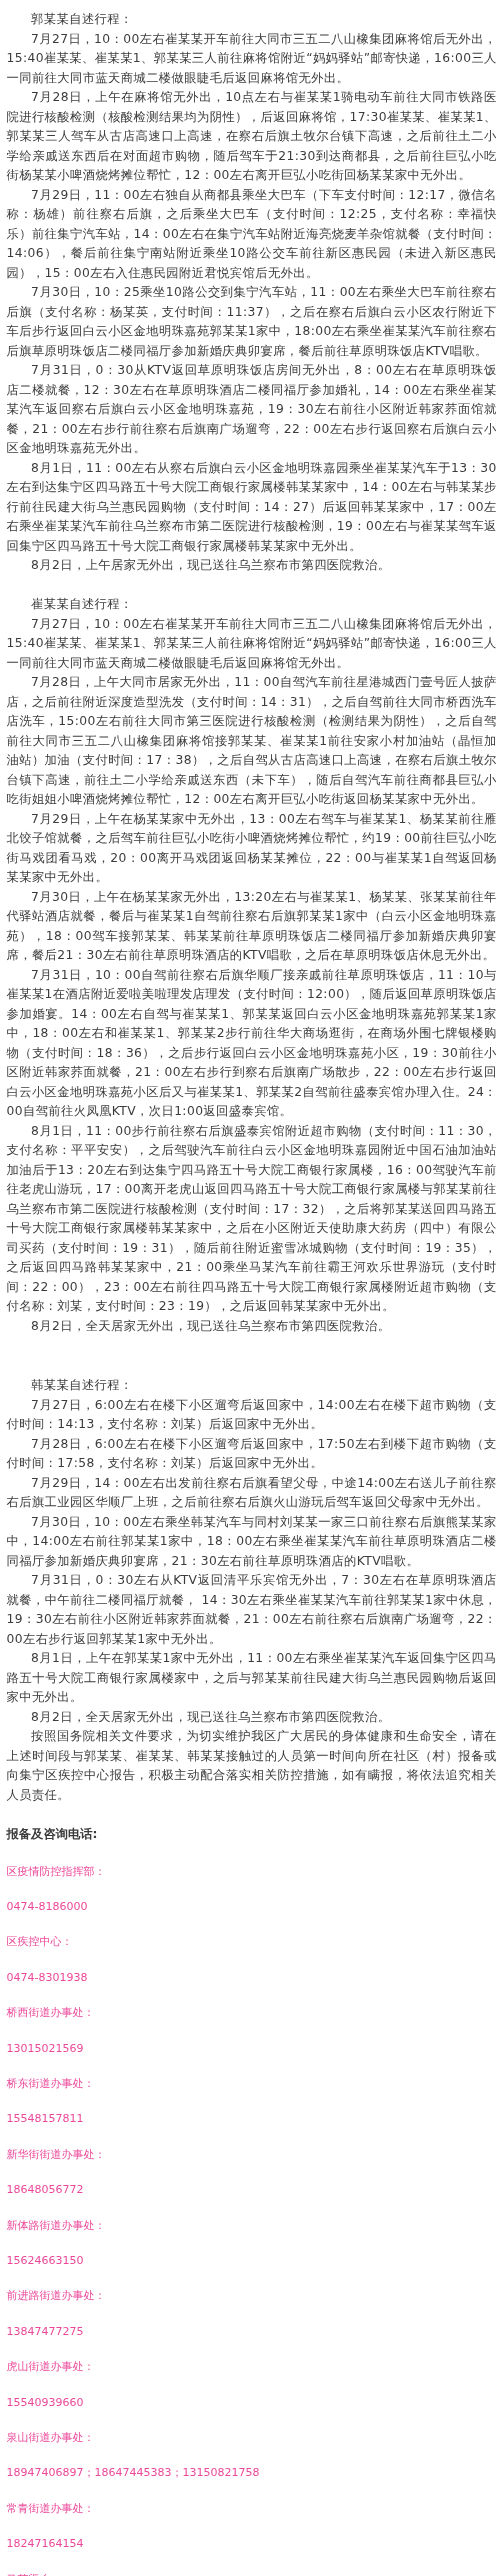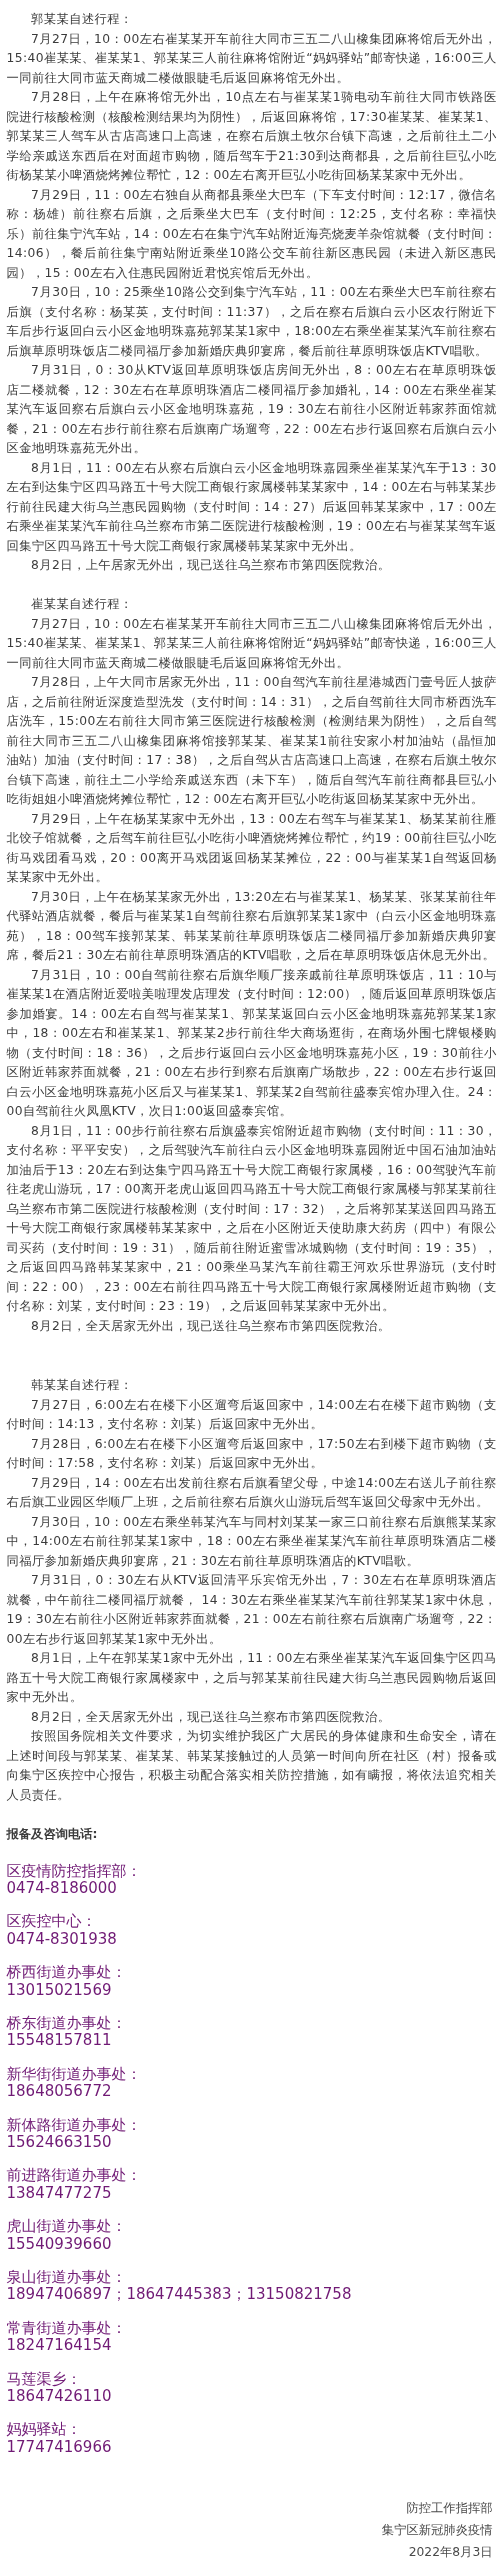--- a/index.html
+++ b/index.html
@@ -54,23 +54,24 @@
     font-weight: bold;
     line-height: 19.5px;
     margin: 0 0 18px 0;
   }
   .hotline-entry {
     margin: 0 0 16px 0;
   }
   .hotline-entry .label,
   .hotline-entry .number {
     display: block;
-    font-size: 15px;
+    font-size: 11px;
     line-height: 17.4px;
-    color: #701a75;
+    color: #ec4899;
+    margin-top: 18px;
   }
   
   .signature {
     margin-top: 41px;
     padding-right: 4.3px;
     padding-bottom: 2.9px;
     text-align: right;
   }
   .signature div {
     font-size: 12.3px;

